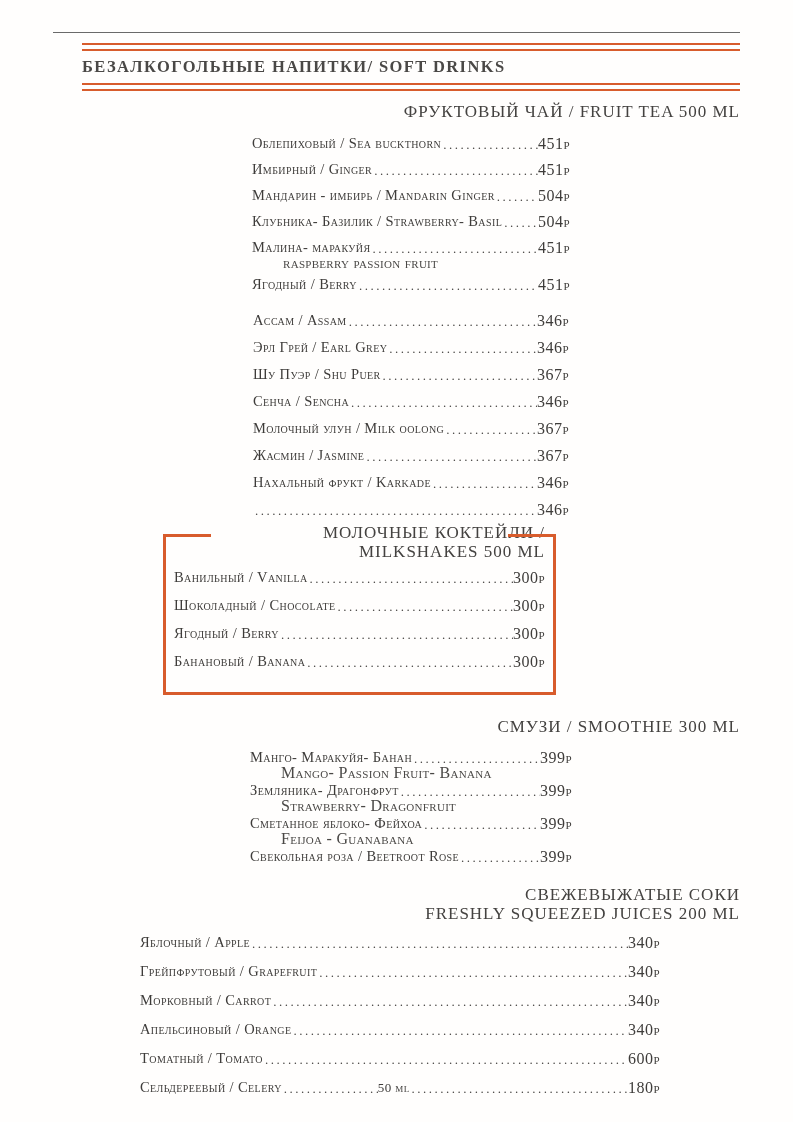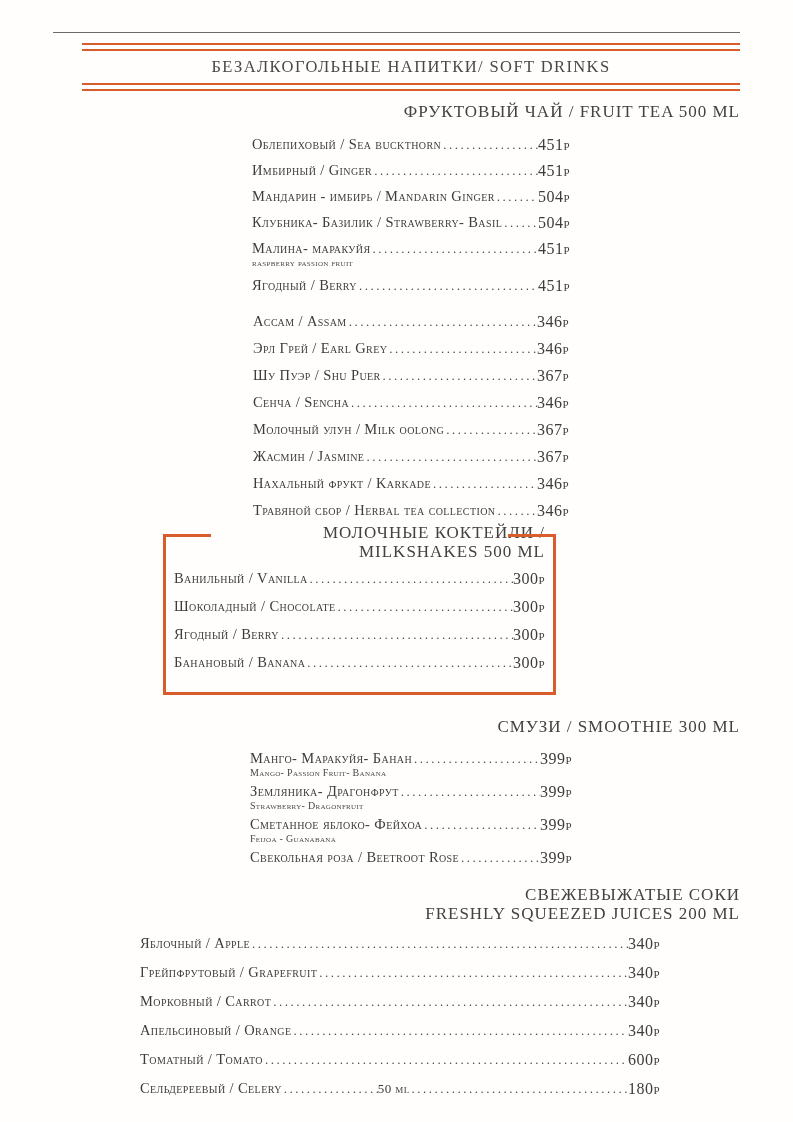--- a/index.html
+++ b/index.html
@@ -21,21 +21,21 @@
     position:relative;
     width:793px;height:1122px;
     overflow:hidden;
     background:#fffefd;
     padding-top:32px;
   }
   header{width:658px;margin-left:82px;}
   .rule-grey{height:1px;background:#6a6a6a;width:687px;margin-left:-29px;margin-bottom:10px;}
   .double-rule{height:8px;border-top:2px solid var(--accent);border-bottom:2px solid var(--accent);}
   .page-title{
-    text-align:center;font-weight:normal;
+    font-weight:bold;
     font-size:16.5px;letter-spacing:1.4px;line-height:20px;
     margin:6px 0;color:var(--ink-soft);
     font-variant:small-caps;
   }
   main{width:658px;margin-left:82px;}
   .menu-section{margin-top:22px;}
   .section-title{
     text-align:right;font-weight:normal;
     font-size:17px;letter-spacing:1px;line-height:19px;
     color:#444240;font-variant:small-caps;
@@ -64,33 +64,33 @@
   .boxed::before{left:0;}
   .boxed::after{right:0;}
   .sec-milkshakes .section-title{margin-top:-15px;}
   .sec-milkshakes .item:first-of-type{margin-top:9px;}
   
   .item{margin-bottom:10px;}
   .sec-tea .item{margin-bottom:11px;}
   .sec-juices .item{margin-bottom:13px;}
   .sec-milkshakes .item{margin-bottom:12px;}
   .sec-smoothie .item{margin-bottom:6px;}
-  .item-row{display:flex;align-items:center;line-height:15px;}
+  .item-row{display:flex;align-items:flex-start;line-height:15px;}
   .item-name{white-space:nowrap;font-variant:small-caps;font-size:14.5px;letter-spacing:0.4px;}
   .item-price{white-space:nowrap;font-variant:small-caps;font-size:16px;letter-spacing:0.5px;}
   .item-note{white-space:nowrap;font-variant:small-caps;font-size:13px;letter-spacing:0.4px;}
   .leader{flex:1 1 auto;overflow:hidden;white-space:nowrap;min-width:8px;padding:0 2px;}
   .leader.fixed{flex:0 0 96px;}
   .leader::after{
     content:"......................................................................................................................................................";
     font-size:13px;letter-spacing:2.5px;color:var(--dots);
   }
   .item-sub{
-    font-variant:small-caps;font-size:10px;letter-spacing:0.3px;
-    line-height:12px;margin-top:1px;margin-bottom:-2px;color:var(--ink-soft);
+    font-variant:small-caps;font-size:16px;letter-spacing:0.3px;
+    line-height:12px;margin-top:1px;margin-bottom:-2px;color:var(--ink-soft);margin-left:31px;
   }
 </style>
 </head>
 <body>
 
 <div class="page">
   <header>
     <div class="rule-grey"></div>
     <div class="double-rule"></div>
     <h1 class="page-title">БЕЗАЛКОГОЛЬНЫЕ НАПИТКИ/ SOFT DRINKS</h1>
@@ -193,21 +193,20 @@
           </div>
           <div class="item">
             <div class="item-row">
               <span class="item-name">Нахальный фрукт / Karkade</span>
               <span class="leader"></span>
               <span class="item-price">346р</span>
             </div>
           </div>
           <div class="item">
             <div class="item-row">
-              <span class="item-name">Травяной сбор / Herbal tea collection</span>
               <span class="leader"></span>
               <span class="item-price">346р</span>
             </div>
           </div>
         </div>
       </section>
       <section class="menu-section sec-milkshakes">
         <div class="items boxed">
           <h2 class="section-title">
             <div class="section-title-line">МОЛОЧНЫЕ КОКТЕЙЛИ /</div>

